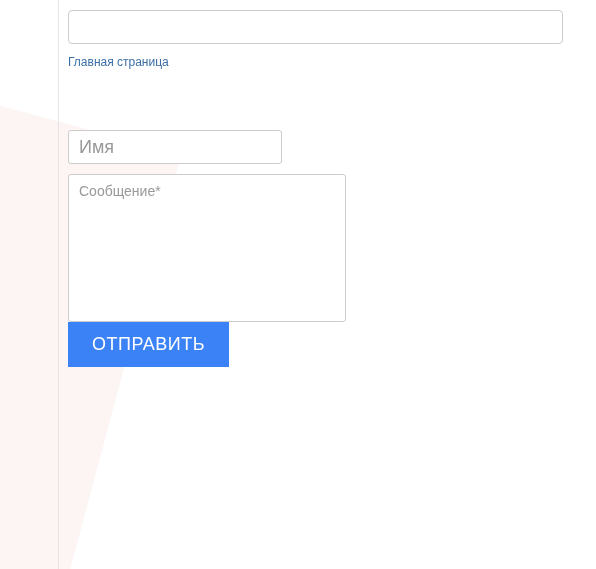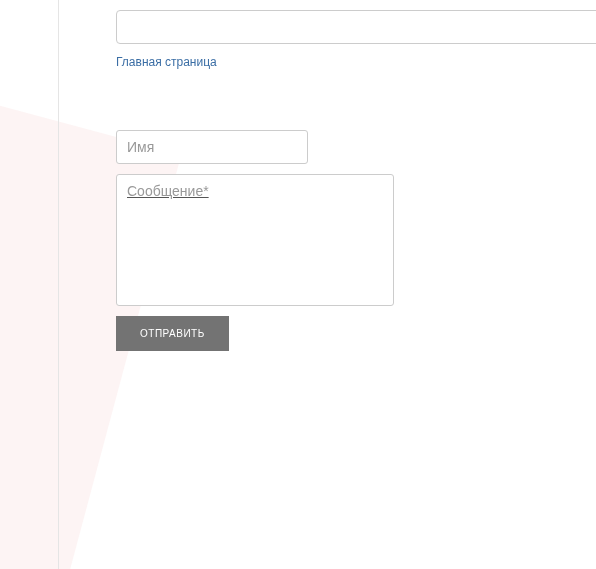--- a/index.html
+++ b/index.html
@@ -31,21 +31,21 @@
       left: 58px;
       top: 0;
       width: 1px;
       height: 569px;
       background: #e5e5e5;
       z-index: 1;
     }
     .content {
       position: relative;
       z-index: 2;
-      padding-left: 116px;
+      padding-left: 68px;
       padding-top: 10px;
     }
     .search-box {
       width: 495px;
       height: 34px;
       border: 1px solid #cccccc;
       border-radius: 4px;
       background: #ffffff;
       margin-bottom: 8px;
     }
@@ -60,56 +60,55 @@
       margin-top: 60px;
     }
     .form-heading {
       font-size: 24px;
       color: #333333;
       font-weight: normal;
       margin-bottom: 20px;
     }
     .text-input {
       display: block;
-      width: 192px;
+      width: 214px;
       height: 34px;
       padding: 6px 10px;
       border: 1px solid #cccccc;
       border-radius: 3px;
-      font-size: 14px;
+      font-size: 18px;
       color: #555555;
       margin-bottom: 10px;
       font-family: Arial, sans-serif;
     }
     .text-input::placeholder {
       color: #999999;
     }
     .textarea-input {
       display: block;
       width: 278px;
-      height: 132px;
+      height: 148px;
       padding: 8px 10px;
       border: 1px solid #cccccc;
       border-radius: 3px;
       font-size: 14px;
       color: #555555;
       font-family: Arial, sans-serif;
       resize: none;
-      margin-bottom: 10px;
-      text-decoration: underline;
+      margin-bottom: 0;
     }
     .textarea-input::placeholder {
       color: #999999;
     }
     .submit-btn {
-      background: #737373;
+      background: #3b82f6;
       color: #ffffff;
       border: none;
       padding: 12px 24px;
-      font-size: 10px;
+      font-size: 18px;
       letter-spacing: 0.5px;
       cursor: pointer;
       font-family: Arial, sans-serif;
     }
   </style>
 </head>
 <body>
 
 <div class="bg-decoration"></div>
 <div class="vertical-divider"></div>

